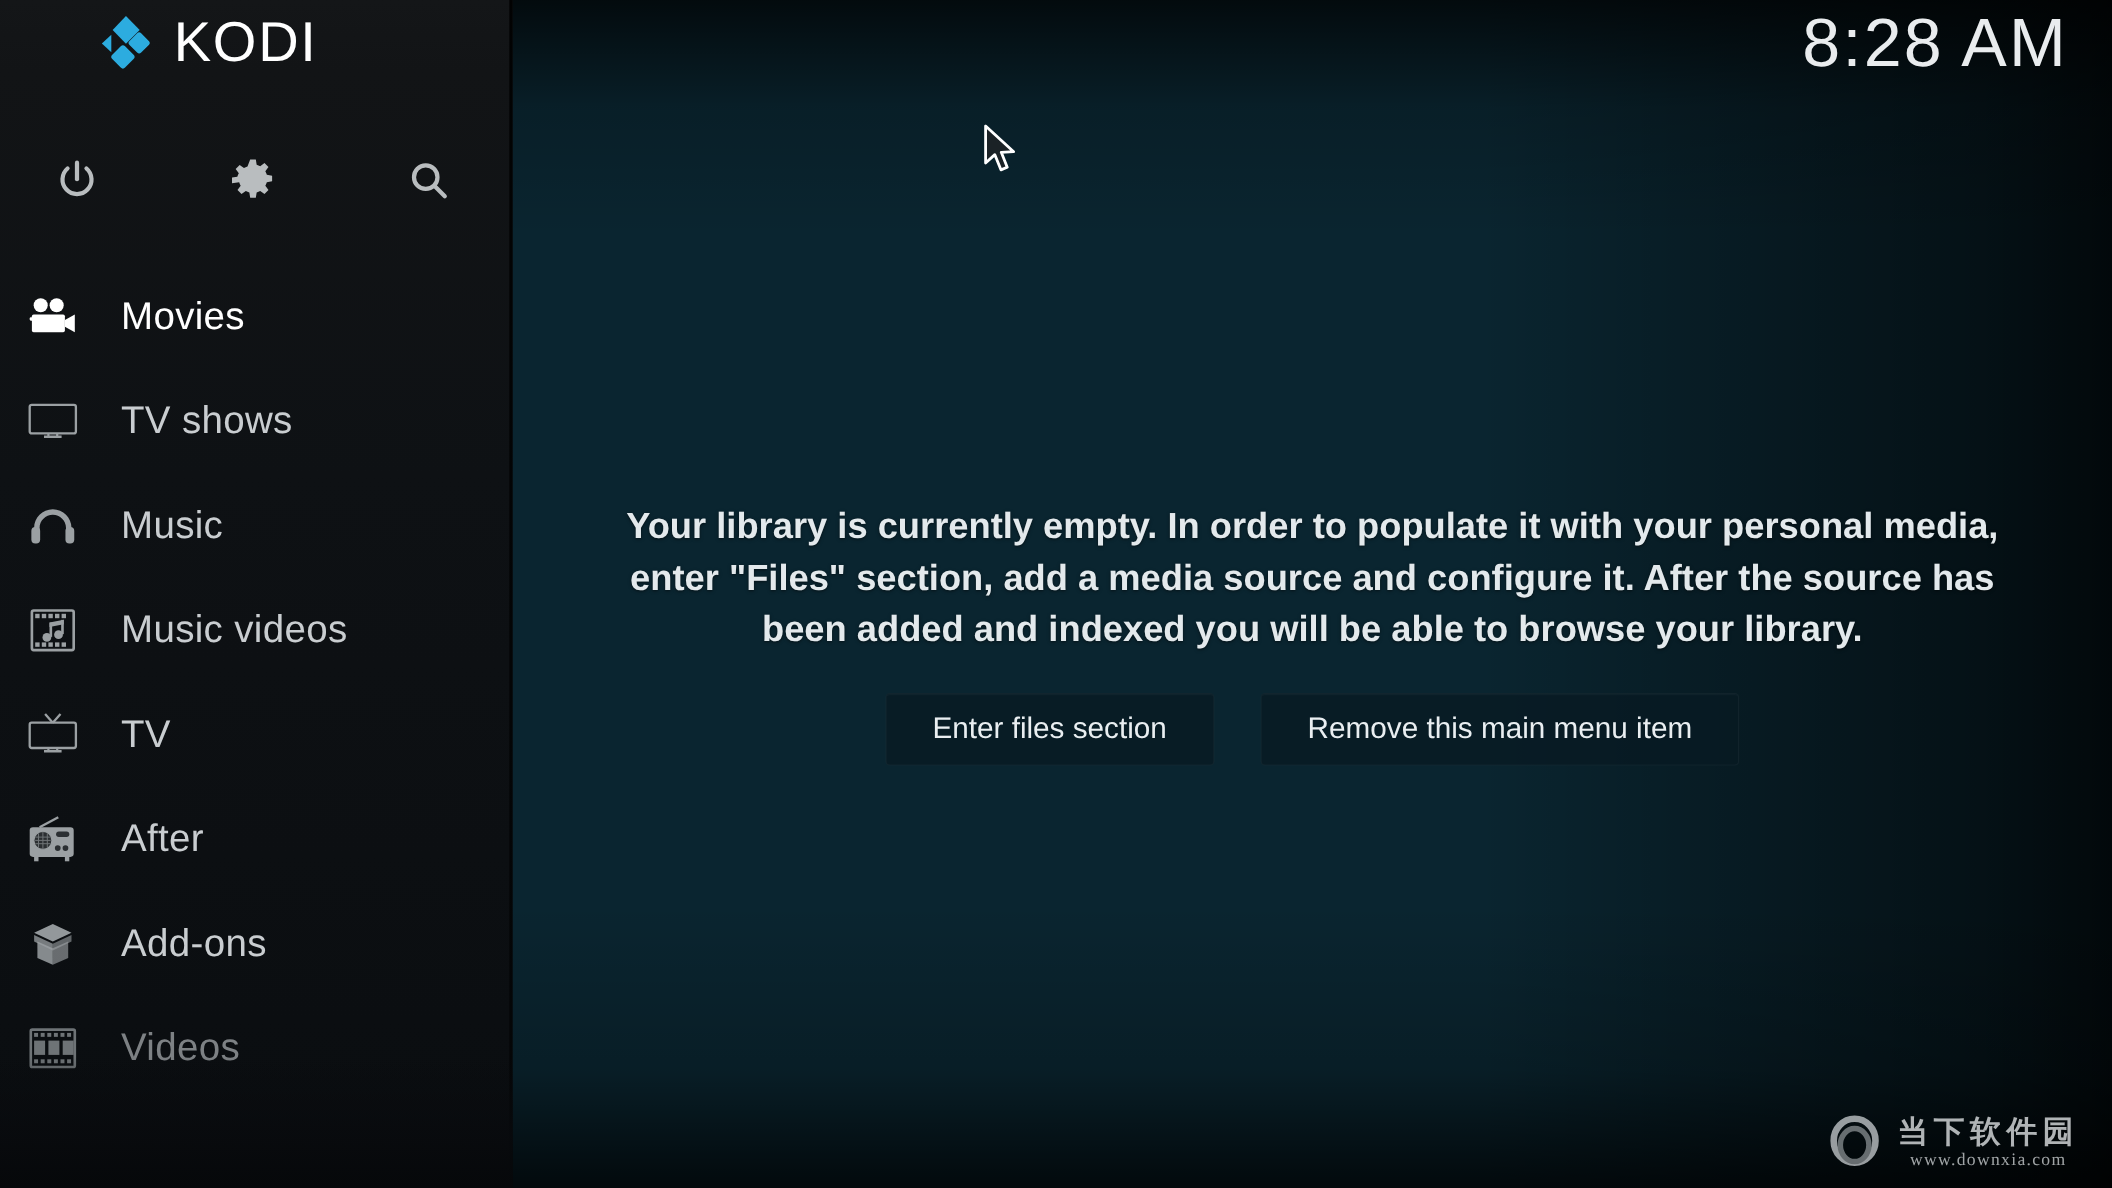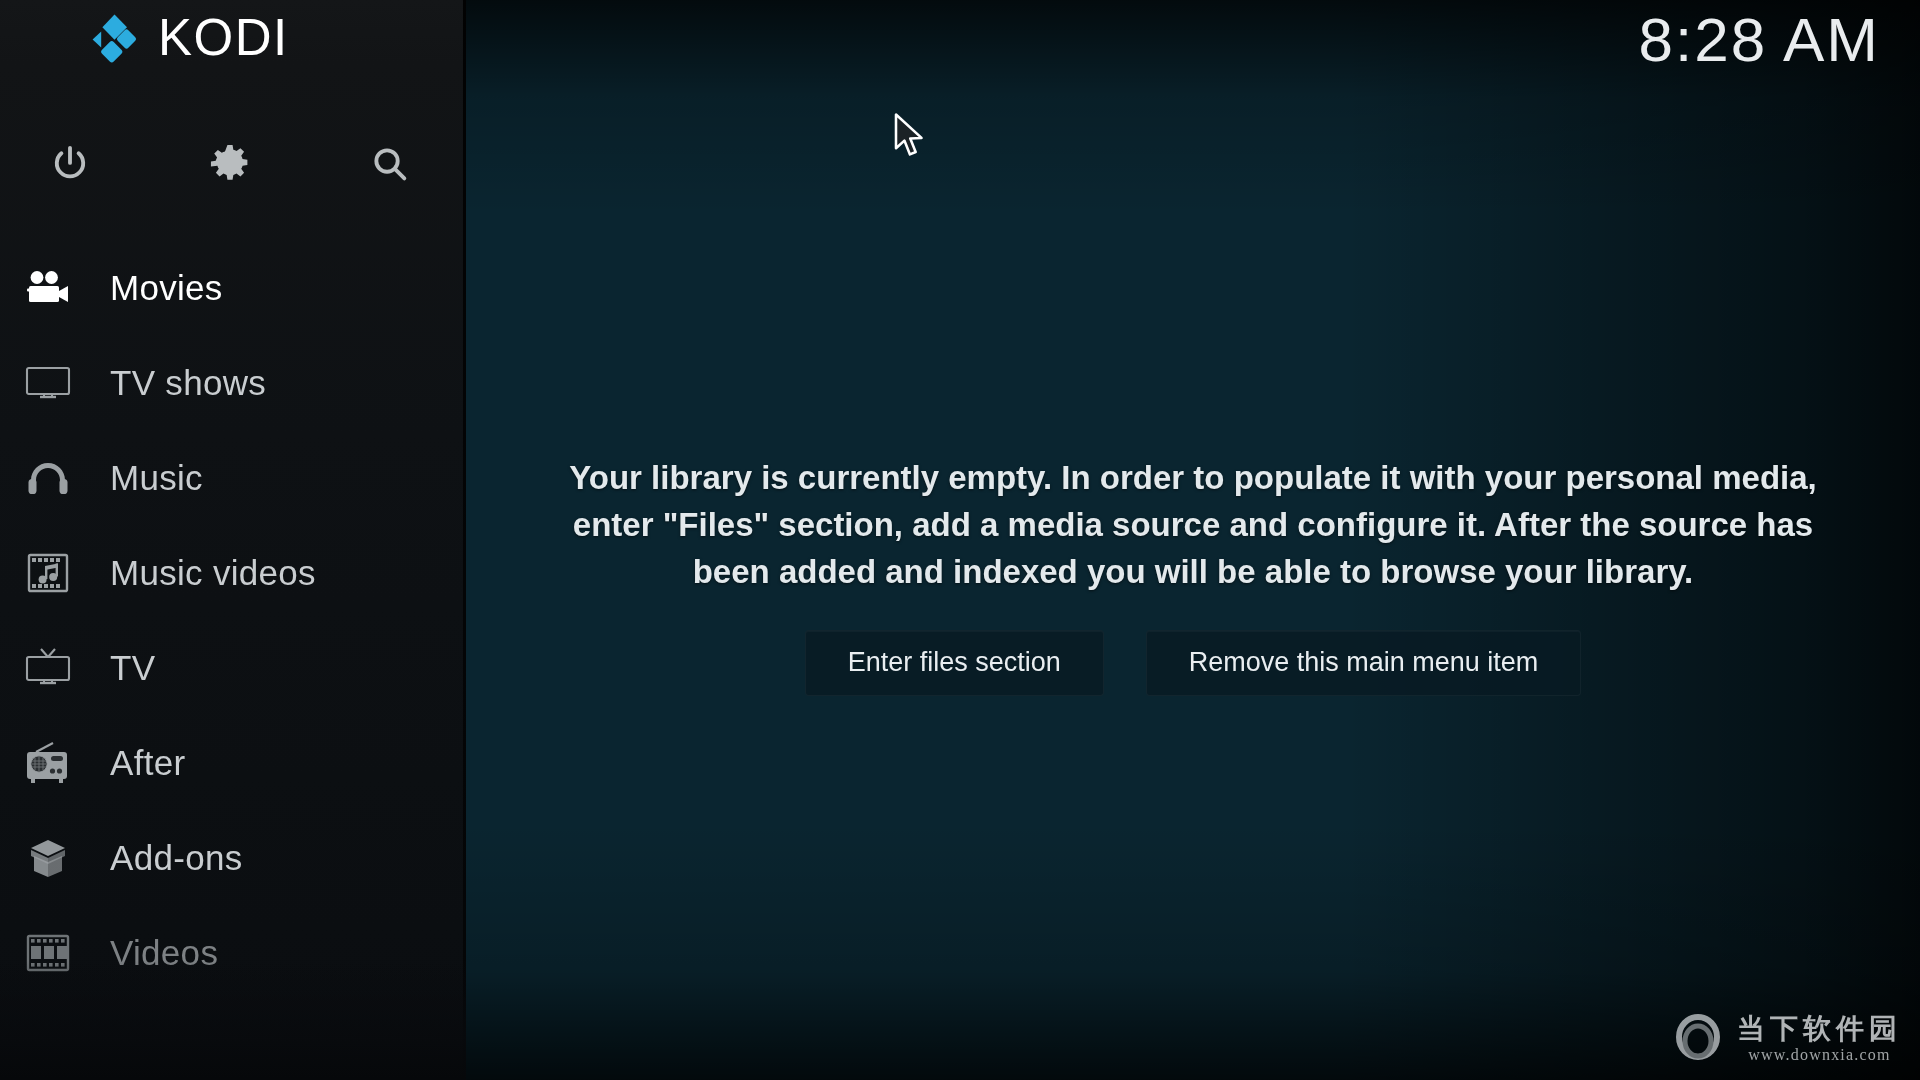--- a/index.html
+++ b/index.html
@@ -131,21 +131,21 @@
   }
 
   
   .cursor{
     position:absolute; left:893px; top:113px; width:36px; height:48px;
     z-index:40; pointer-events:none;
   }
 
   
   .watermark{
-    position:absolute; right:18px; bottom:14px; z-index:30;
+    position:absolute; right:30px; bottom:14px; z-index:30;
     display:flex; align-items:center; gap:12px;
     opacity:0.82;
     justify-content:space-between;
   }
   .wm-ring{ width:54px; height:54px; flex:0 0 auto; }
   .wm-txt{ display:flex; flex-direction:column; align-items:center; }
   .wm-cn{
     color:#d7dadc; font-size:28px; letter-spacing:5px; line-height:1.05;
     font-family:"DejaVu Sans", sans-serif; font-weight:700;
   }

